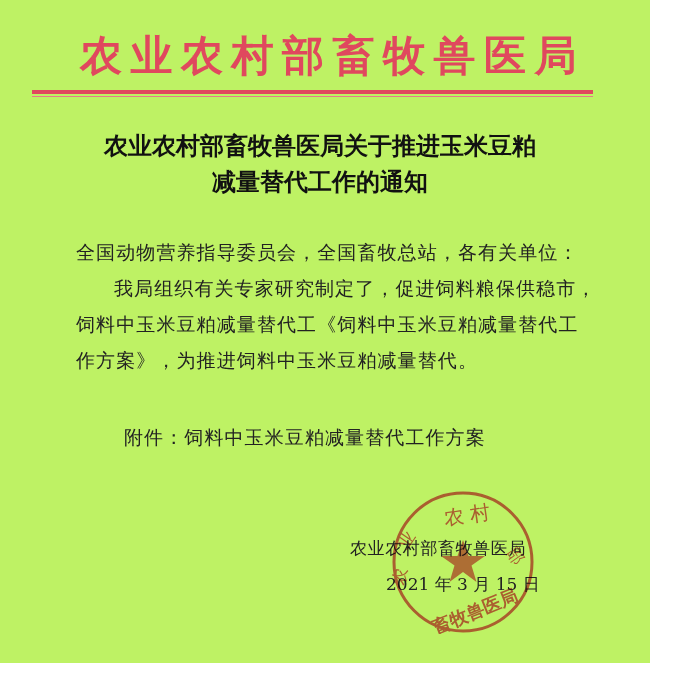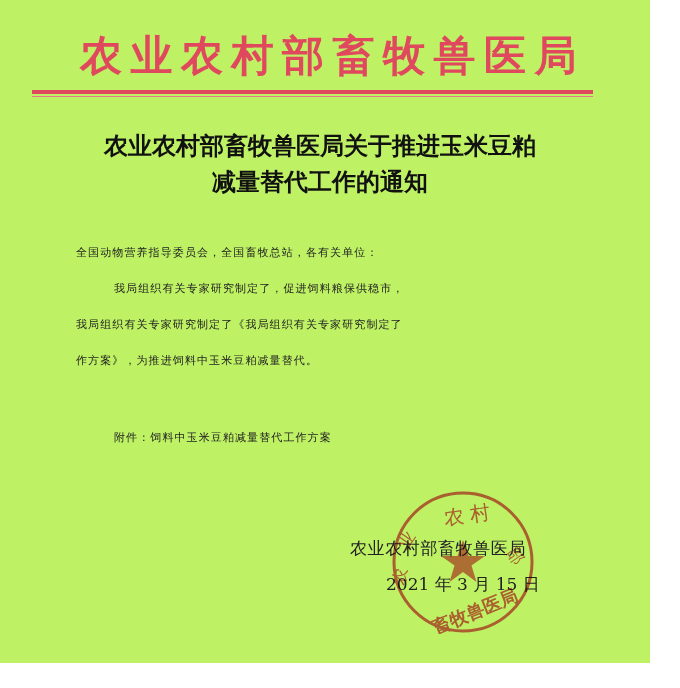--- a/index.html
+++ b/index.html
@@ -63,22 +63,22 @@
       font-size: 24px;
       line-height: 30px;
       white-space: nowrap;
     }
     .title.l1 { top: 131px; left: -5px; }
     .title.l2 { top: 167px; left: -5px; }
     .body-line {
       position: absolute;
       left: 76px;
       color: #222;
-      font-family: Liberation Mono, monospace;
-      font-size: 11px;
+      font-family: Liberation Serif, serif;
+      font-size: 19px;
       letter-spacing: 1.1px;
       line-height: 24px;
       white-space: nowrap;
       text-align: center;
     }
     .body-line.indent { left: 114px; }
     .signature {
       position: absolute;
       color: #222;
       font-family: "DejaVu Sans", "Liberation Sans", sans-serif;
@@ -105,24 +105,24 @@
 
   <div class="letterhead">农业农村部畜牧兽医局</div>
   <div class="rule-thick"></div>
   <div class="rule-thin"></div>
 
   <div class="title l1">农业农村部畜牧兽医局关于推进玉米豆粕</div>
   <div class="title l2">减量替代工作的通知</div>
 
   <div class="body-line" style="top:241px;">全国动物营养指导委员会，全国畜牧总站，各有关单位：</div>
   <div class="body-line indent" style="top:277px;">我局组织有关专家研究制定了，促进饲料粮保供稳市，</div>
-  <div class="body-line" style="top:313px;">我局组织有关专家研究制定了《我局组织有关专家研究制定了</div>
+  <div class="body-line" style="top:313px;">饲料中玉米豆粕减量替代工《饲料中玉米豆粕减量替代工</div>
   <div class="body-line" style="top:349px;">作方案》，为推进饲料中玉米豆粕减量替代。</div>
 
-  <div class="body-line indent" style="top:426px;">附件：饲料中玉米豆粕减量替代工作方案</div>
+  <div class="body-line indent" style="top:426px;margin-left:10px;">附件：饲料中玉米豆粕减量替代工作方案</div>
 
   <div class="signature" style="left:350px; top:536px; letter-spacing:0.6px;">农业农村部畜牧兽医局</div>
   <div class="signature" style="left:386px; top:572px; font-family:'DejaVu Serif','Liberation Serif',serif;">2021 年 3 月 15 日</div>
 
   <svg class="seal" viewBox="0 0 146 144">
     <circle cx="73" cy="72" r="69" fill="none" stroke="#e0485e" stroke-width="3"></circle>
     <polygon points="73,50 78.5,66 95,66 81.5,75.5 86.5,92 73,82 59.5,92 64.5,75.5 51,66 67.5,66" fill="#e0485e" opacity="0.9"></polygon>
     <text x="55" y="35" font-size="20" fill="#e0485e" font-family="DejaVu Serif, serif" transform="rotate(-8 55 35)">农 村</text>
     <text x="16" y="60" font-size="17" fill="#e0485e" font-family="DejaVu Serif, serif" transform="rotate(-55 16 60)">业</text>
     <text x="14" y="96" font-size="17" fill="#e0485e" font-family="DejaVu Serif, serif" transform="rotate(-80 14 96)">农</text>

